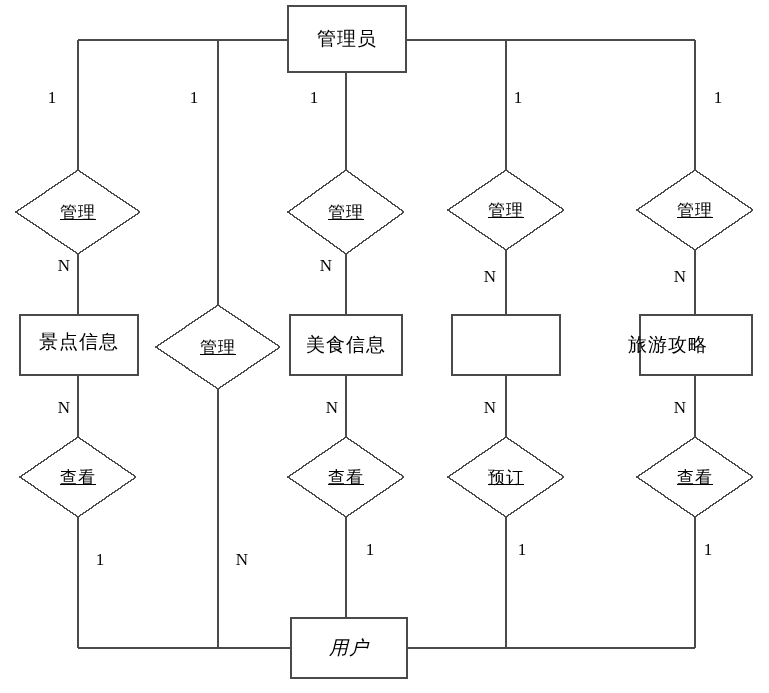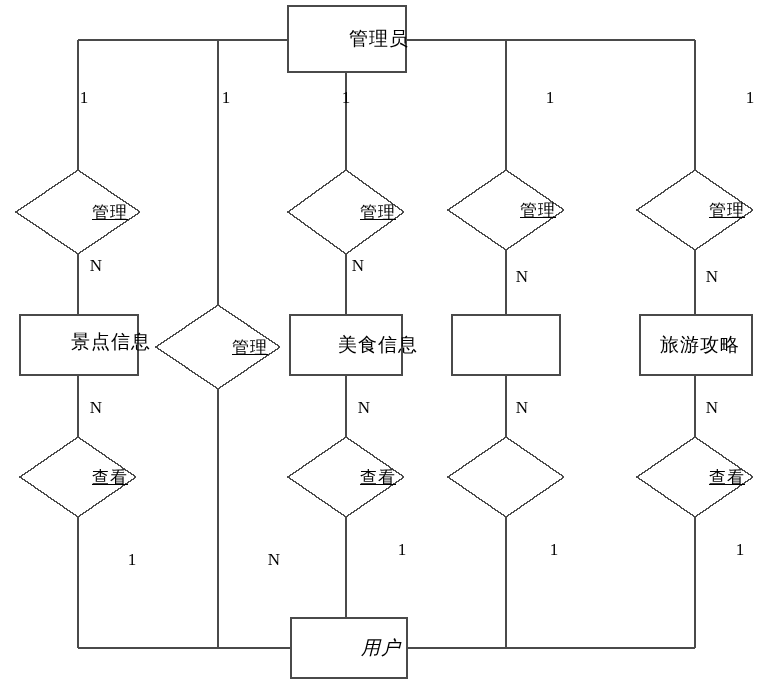--- a/index.html
+++ b/index.html
@@ -27,21 +27,20 @@
   .entity-label,
   .rel-label,
   .card-label {
     position: absolute;
     display: flex;
     align-items: center;
     justify-content: center;
     color: #000000;
     white-space: nowrap;
     pointer-events: none;
-    padding-left: 32px;
   }
   .entity-label {
     font-size: 19px;
     letter-spacing: 1px;
   }
   .rel-label {
     font-size: 17px;
     letter-spacing: 1px;
     text-decoration: underline;
   }
@@ -114,20 +113,21 @@
   <div class="entity-label" style="left:612px; top:315px; width:112px; height:60px;">旅游攻略</div>
   <div class="entity-label" style="left:291px; top:618px; width:116px; height:60px;font-style:italic;">用户</div>
 
   <div class="rel-label" style="left:28px; top:192px; width:100px; height:40px;">管理</div>
   <div class="rel-label" style="left:168px; top:327px; width:100px; height:40px;">管理</div>
   <div class="rel-label" style="left:296px; top:192px; width:100px; height:40px;">管理</div>
   <div class="rel-label" style="left:456px; top:190px; width:100px; height:40px;">管理</div>
   <div class="rel-label" style="left:645px; top:190px; width:100px; height:40px;">管理</div>
   <div class="rel-label" style="left:28px; top:457px; width:100px; height:40px;">查看</div>
   <div class="rel-label" style="left:296px; top:457px; width:100px; height:40px;">查看</div>
+  <div class="rel-label" style="left:456px; top:457px; width:100px; height:40px;">预订</div>
   <div class="rel-label" style="left:645px; top:457px; width:100px; height:40px;">查看</div>
 
   <div class="card-label" style="left:44px; top:88px; width:16px; height:20px;">1</div>
   <div class="card-label" style="left:186px; top:88px; width:16px; height:20px;">1</div>
   <div class="card-label" style="left:306px; top:88px; width:16px; height:20px;">1</div>
   <div class="card-label" style="left:510px; top:88px; width:16px; height:20px;">1</div>
   <div class="card-label" style="left:710px; top:88px; width:16px; height:20px;">1</div>
 
   <div class="card-label" style="left:56px; top:256px; width:16px; height:20px;">N</div>
   <div class="card-label" style="left:318px; top:256px; width:16px; height:20px;">N</div>

